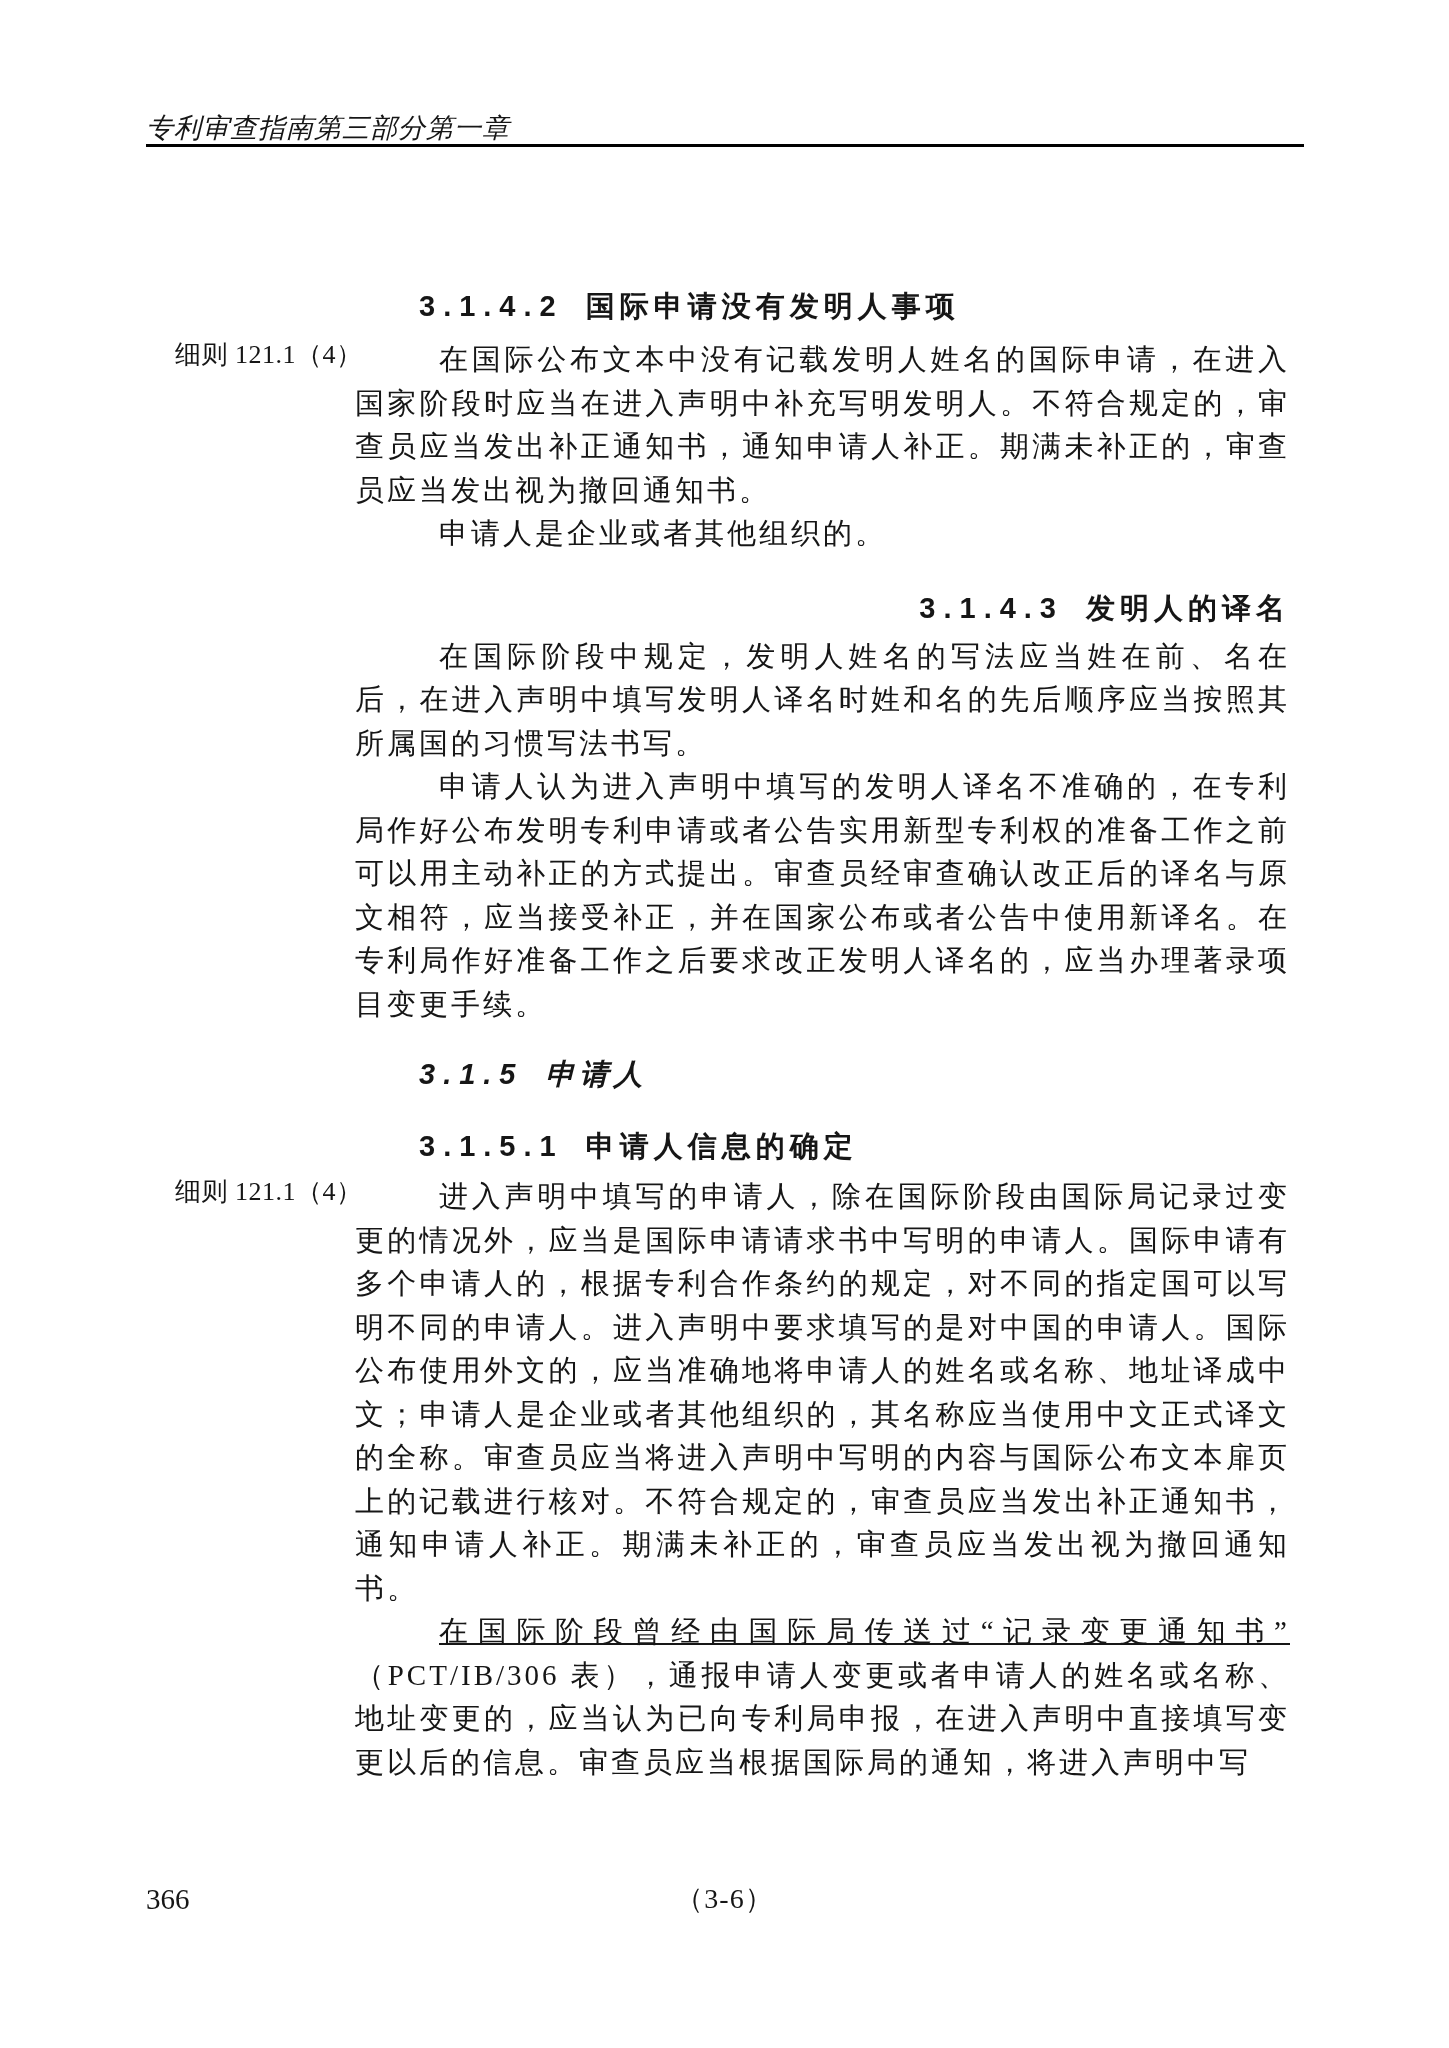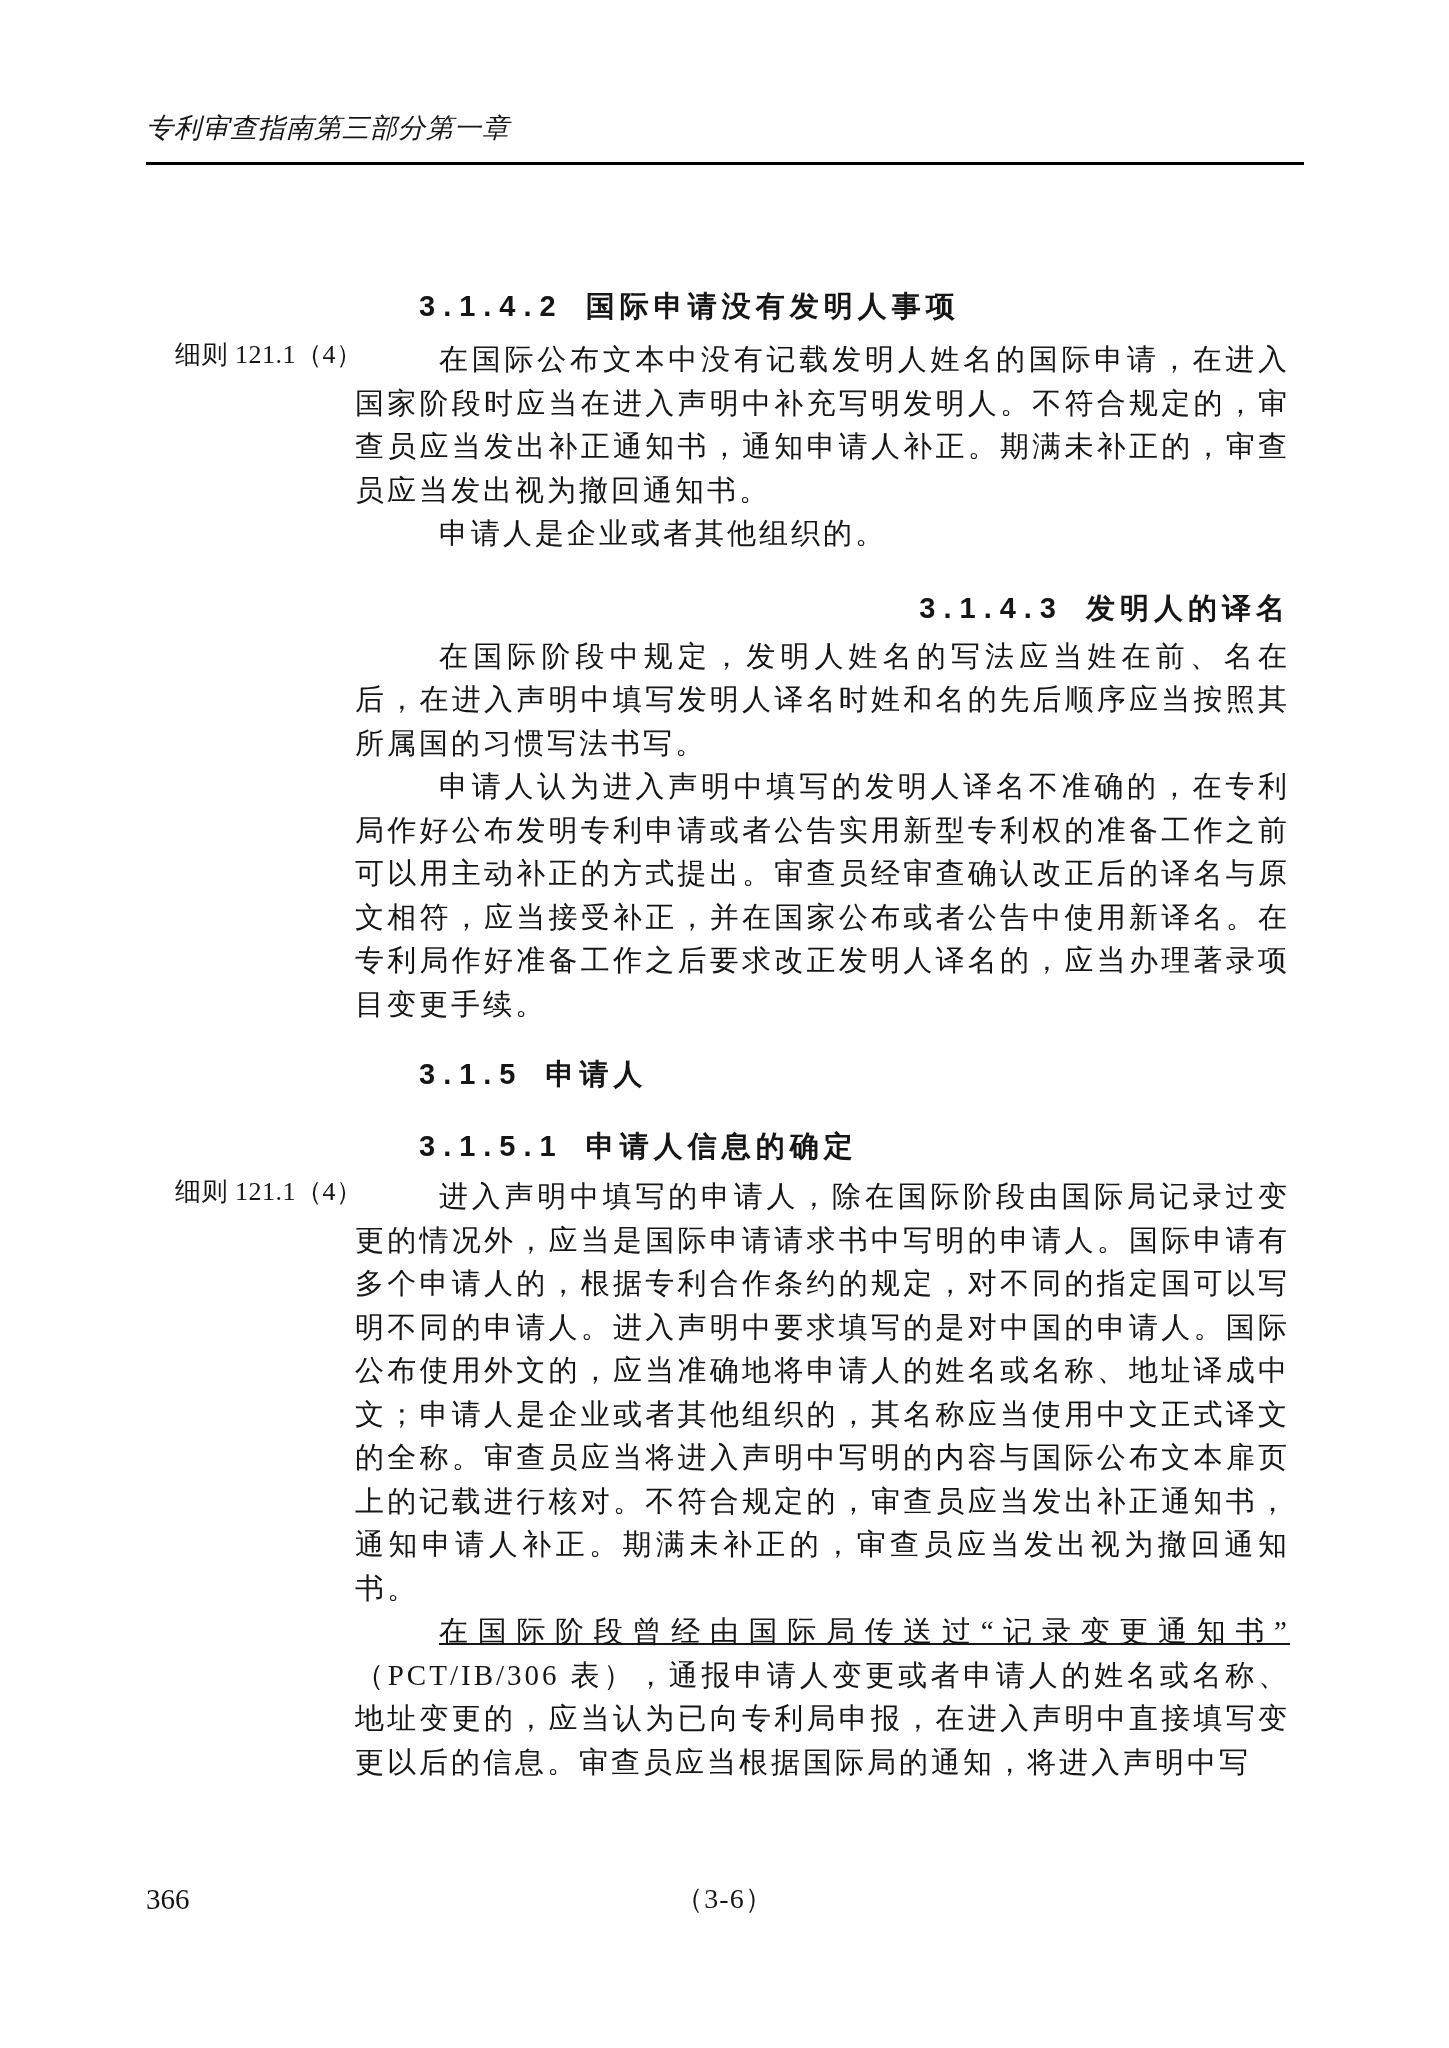--- a/index.html
+++ b/index.html
@@ -25,21 +25,21 @@
     top: 112px;
     width: 1158px;
     display: flex;
     justify-content: space-between;
     align-items: flex-end;
     font-family: "Liberation Serif", "DejaVu Serif", serif;
     font-style: italic;           
     font-size: 27px;
     line-height: 32px;
     letter-spacing: 1px;
-    padding-bottom: 18px;
+    padding-bottom: 0;
     border-bottom: 3px solid #000000;
   }
 
   
   .margin-note {
     position: absolute;
     left: 175px;
     width: 180px;
     font-family: "Liberation Serif", "DejaVu Serif", serif;
     font-size: 26px;
@@ -62,21 +62,21 @@
     font-weight: bold;
     font-size: 29px;
     line-height: 36px;
     margin: 0 0 0 22px;
     white-space: nowrap;
   }
   .heading .h-num   { letter-spacing: 8px; margin-right: 22px; margin-left: 42px; }
   .heading .h-title { letter-spacing: 5px; }
   .h-3142 { margin-bottom: 14px; }
   .h-3143 { margin-top: 34px; margin-bottom: 9px; text-align: right; }
-  .h-315  { margin-top: 30px; }
+  .h-315  { margin-top: 30px; font-style: italic; }
   .h-3151 { margin-top: 36px; margin-bottom: 11px; }
 
   .content p {
     margin: 0;
     font-family: "Liberation Serif", "DejaVu Serif", serif;
     font-size: 29px;
     line-height: 43.5px;
     letter-spacing: 3px;
     text-align: justify;
     text-justify: inter-character;

